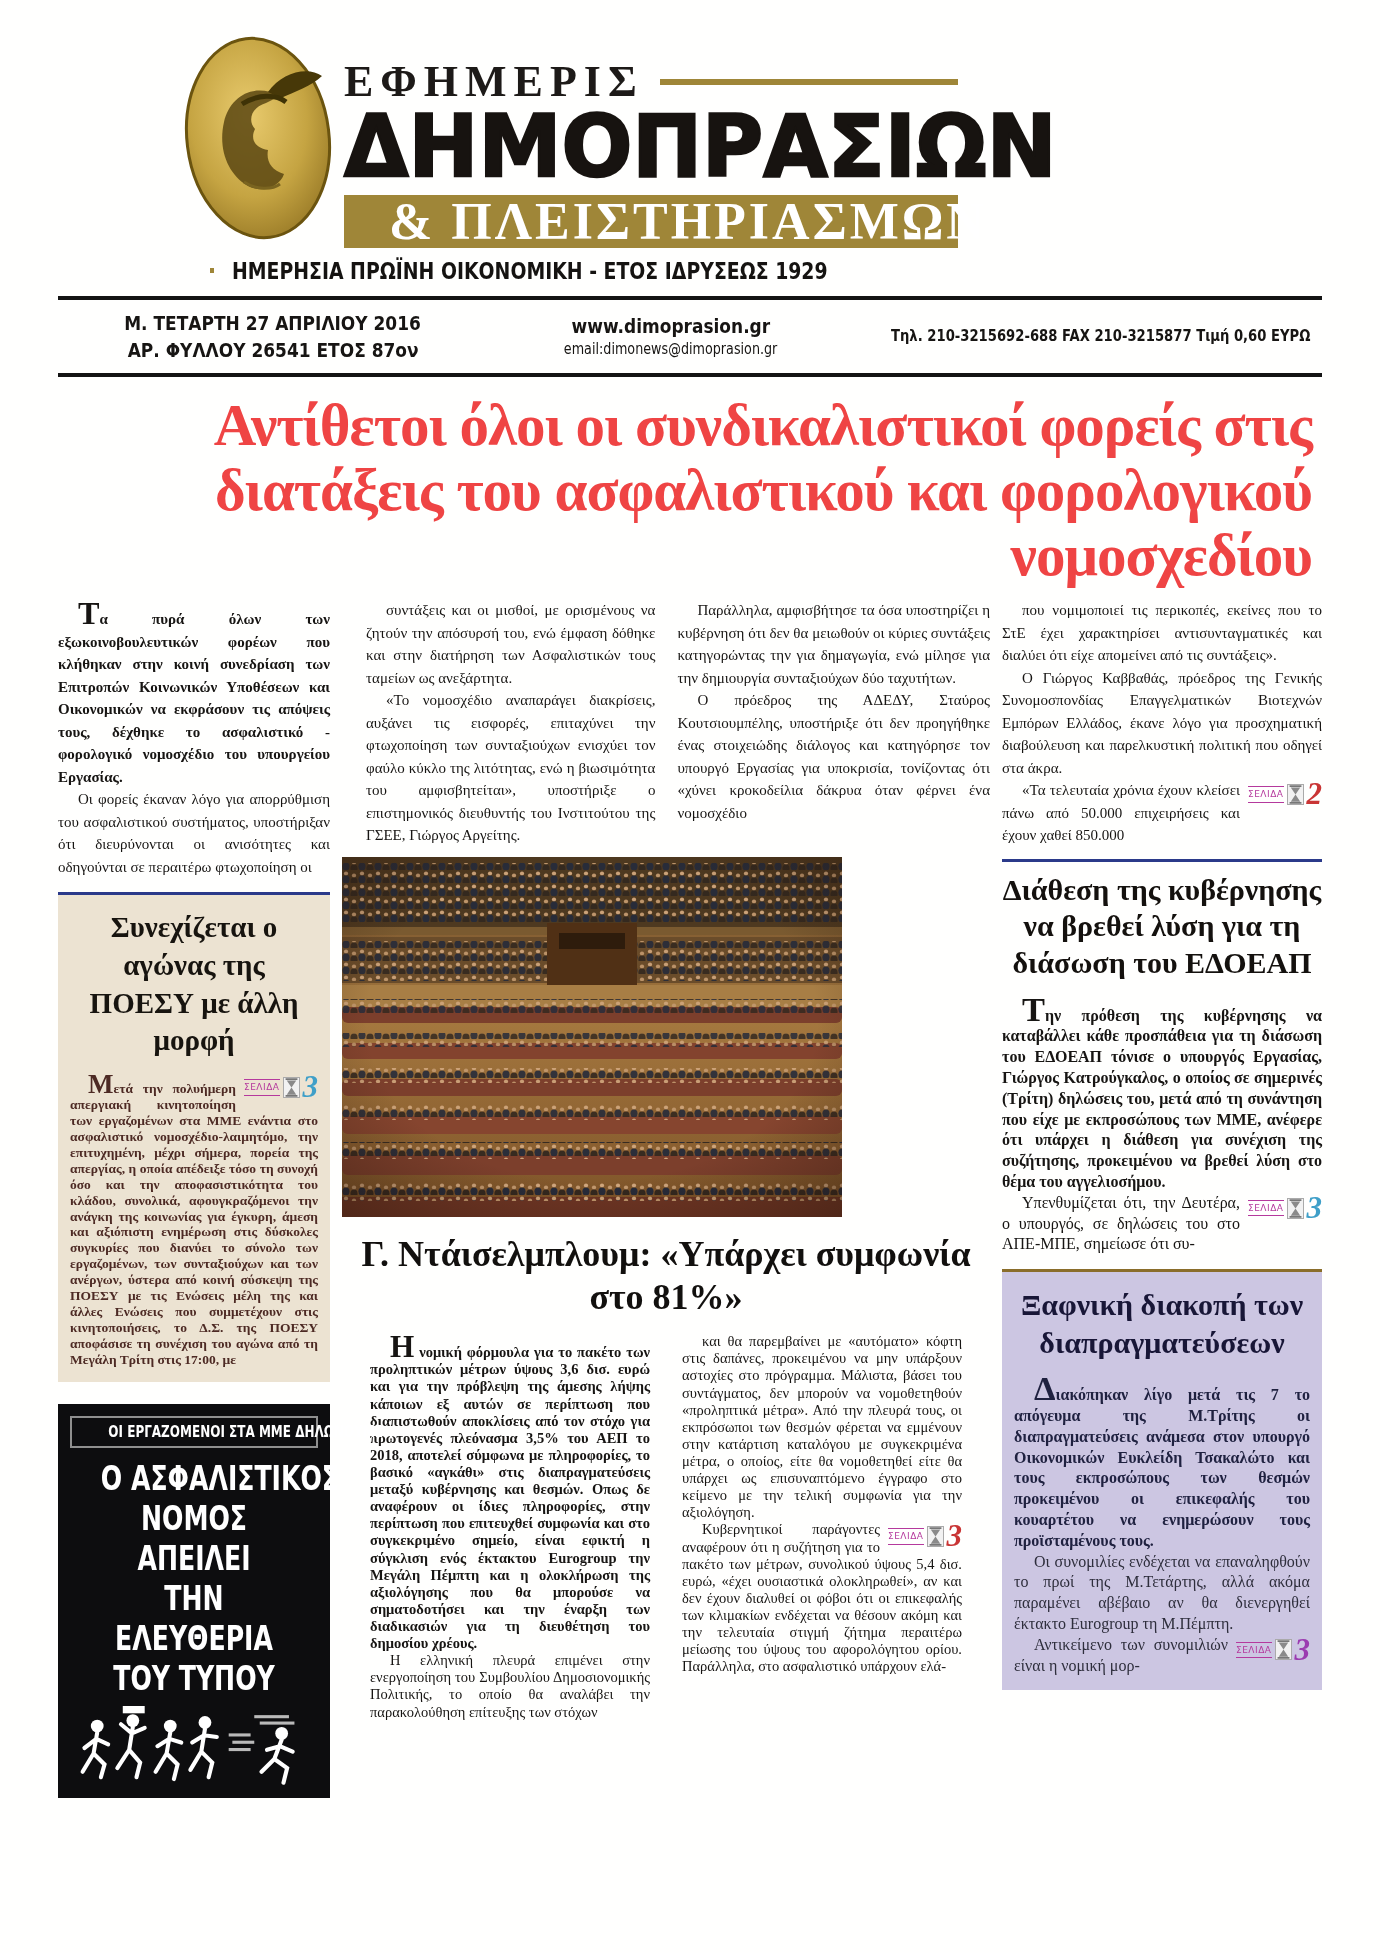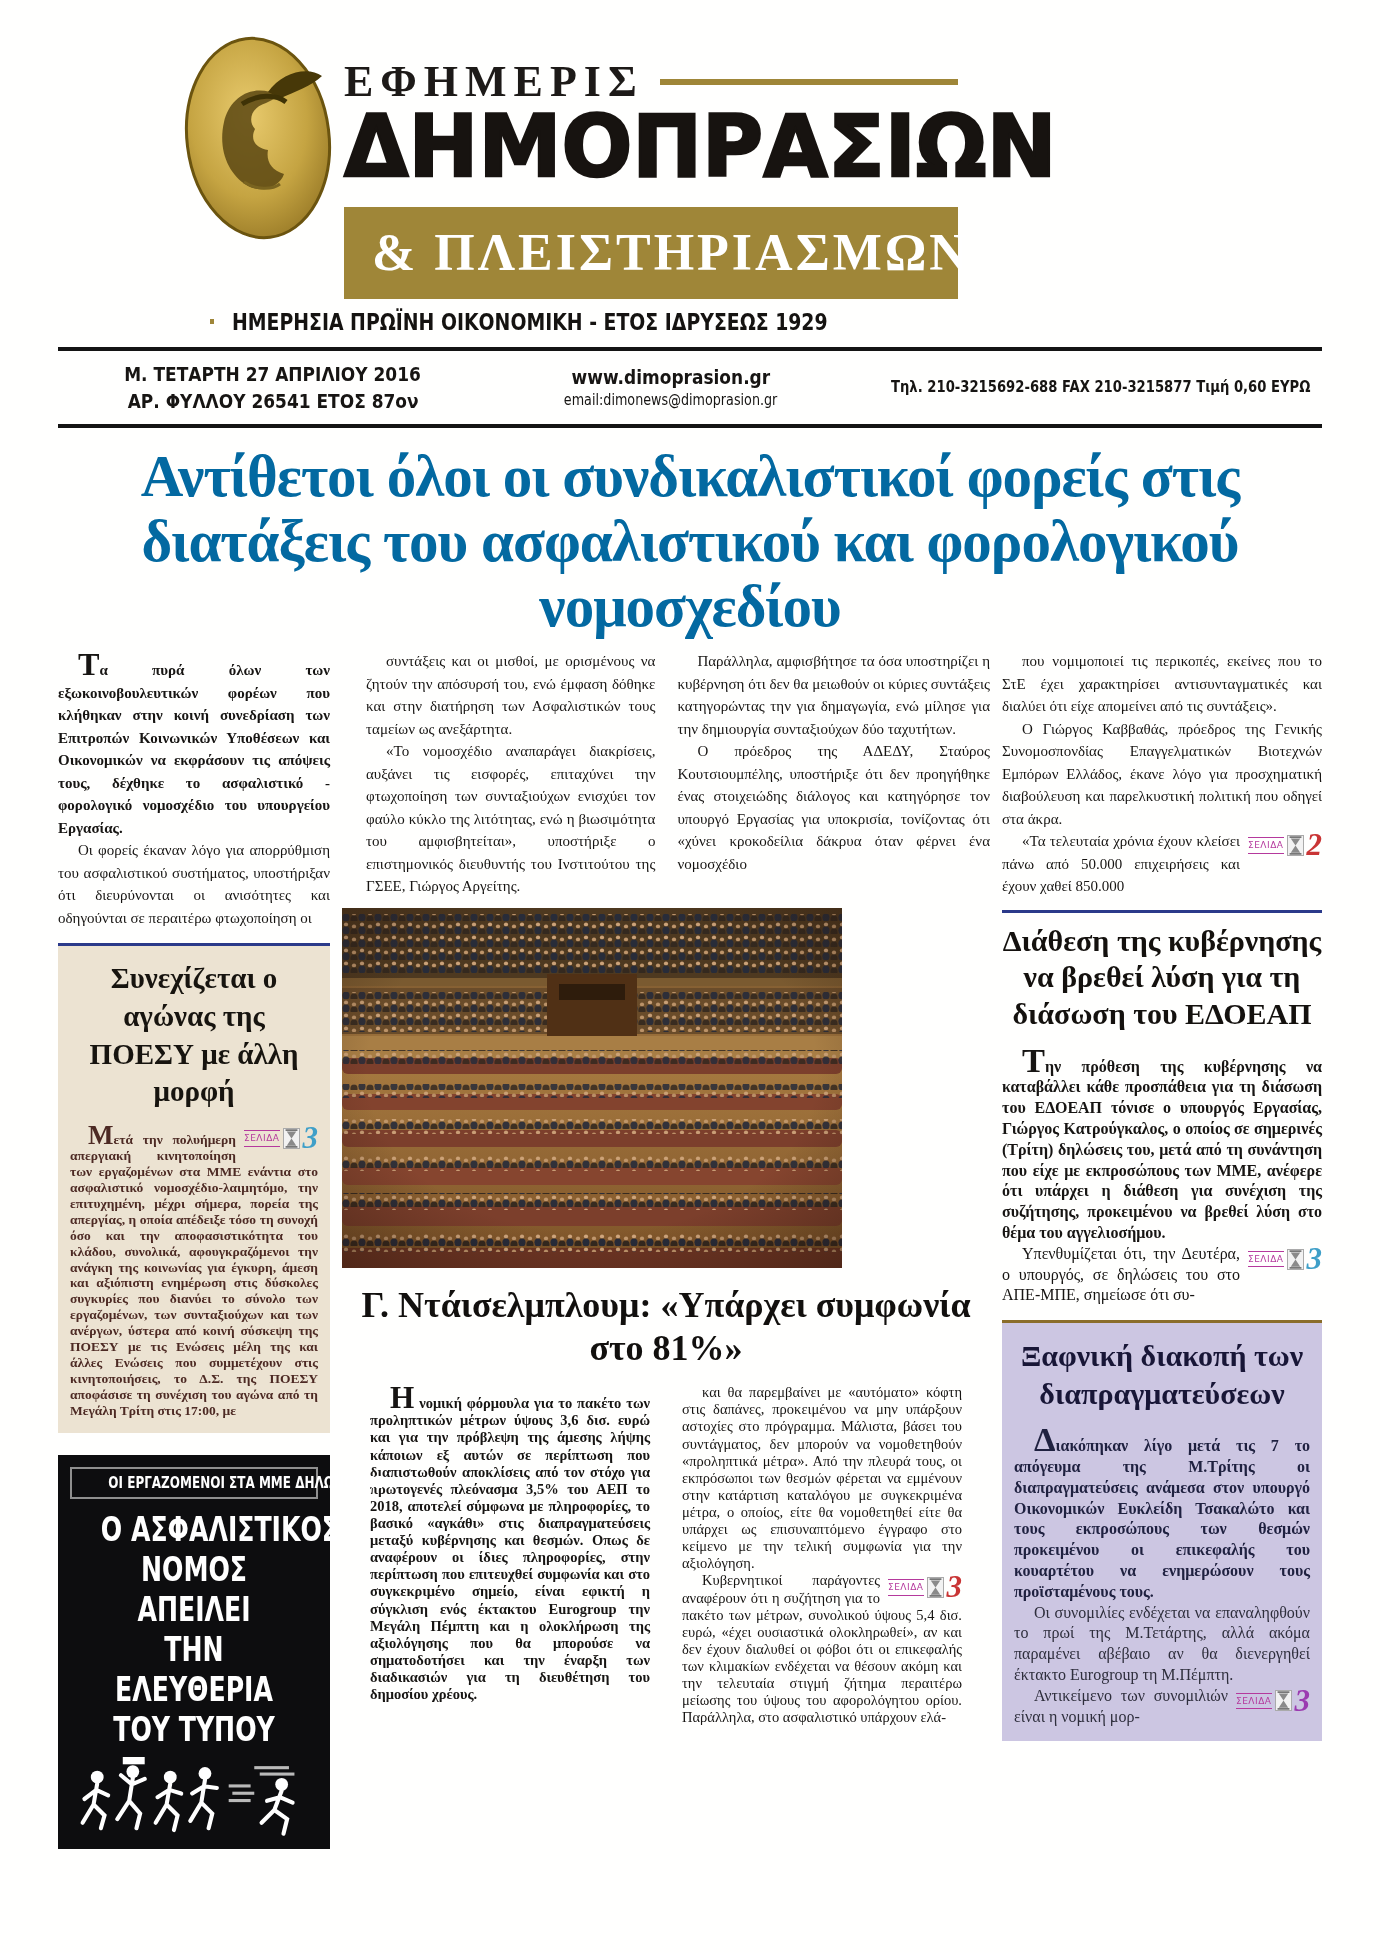--- a/index.html
+++ b/index.html
@@ -15,21 +15,21 @@
   .mh-right{margin-left:158px;}
   .mh-row1{display:flex;align-items:center;gap:16px;padding-top:26px;justify-content:flex-end;}
   .mh-kicker{font-size:44px;font-weight:bold;letter-spacing:7px;color:#1d1a18;}
   .gold-rule{flex:1;height:6px;background:#9f8638;}
   .mh-title{
     font-family:"DejaVu Sans","Liberation Sans",sans-serif;font-weight:bold;
     font-size:86px;line-height:1.02;letter-spacing:0px;color:#171310;
     -webkit-text-stroke:2.4px #171310;white-space:nowrap;
     transform:scaleX(.97);transform-origin:left center;margin-top:-4px;
   }
-  .mh-band{margin-top:16px;height:92px;background:#9f8638;display:flex;align-items:center;padding-left:28px;}
+  .mh-band{margin-top:4px;height:53px;background:#9f8638;display:flex;align-items:center;padding-left:45px;}
   .mh-band span{color:#fff;font-weight:bold;font-size:52px;letter-spacing:3px;white-space:nowrap;}
   .tagline-row{display:flex;align-items:center;gap:18px;margin:10px 0 0 24px;}
   .gold-rule-sm{width:330px;height:5px;background:#9f8638;}
   .tagline{
     font-family:"DejaVu Sans","Liberation Sans",sans-serif;font-weight:bold;font-size:23px;
     transform:scaleX(.82);transform-origin:left center;display:inline-block;white-space:nowrap;color:#151311;
   }
   
   .dateline{
     margin-top:12px;border-top:4px solid #141414;border-bottom:4px solid #141414;
@@ -40,21 +40,21 @@
   .dl-left{flex:0 0 34%;}
   .dl-center{flex:0 0 29%;}
   .dl-right{flex:0 0 37%;}
   .dl-b{font-weight:bold;font-size:20px;line-height:1.35;}
   .dl-s{font-size:15px;line-height:1.3;}
   .dl-sb{font-weight:bold;font-size:15.5px;line-height:1.45;}
   .cx{transform:scaleX(.85);transform-origin:center;display:inline-block;white-space:nowrap;}
   
   .headline{
     margin:16px 10px 8px;font-size:59px;line-height:1.1;font-weight:bold;
-    text-align:center;color:#0369a1;letter-spacing:-1px;
+    text-align:right;color:#ef4444;letter-spacing:-1px;
   }
   
   .grid{display:grid;grid-template-columns:272px 648px 320px;column-gap:12px;margin-top:12px;}
   .p{font-size:15px;line-height:1.5;text-align:justify;margin:0;text-indent:20px;}
   .p.bold{font-weight:bold;}
   .dropcap::first-letter{font-size:215%;font-weight:bold;line-height:.9;}
   
   .strip2{display:grid;grid-template-columns:1fr 1.08fr;gap:22px;padding-left:24px;}
   
   .photo{display:block;margin-top:10px;width:500px;height:360px;}
@@ -271,20 +271,21 @@
           <rect y="326" width="500" height="18" fill="url(#crowd)"></rect>
         </g>
         <rect width="500" height="360" fill="url(#vig)"></rect>
       </svg>
 
       <h2 class="dhead">Γ. Ντάισελμπλουμ: «Υπάρχει συμφωνία στο 81%»</h2>
 
       <div class="dbody">
         <div>
           <p class="p bold dropcap"><span>Η νομική φόρμουλα για το πακέτο των προληπτικών μέτρων ύψους 3,6 δισ. ευρώ και για την πρόβλεψη της άμεσης λήψης κάποιων εξ αυτών σε περίπτωση που διαπιστωθούν αποκλίσεις από τον στόχο για πρωτογενές πλεόνασμα 3,5% του ΑΕΠ το 2018, αποτελεί σύμφωνα με πληροφορίες, το βασικό «αγκάθι» στις διαπραγματεύσεις μεταξύ κυβέρνησης και θεσμών. Οπως δε αναφέρουν οι ίδιες πληροφορίες, στην περίπτωση που επιτευχθεί συμφωνία και στο συγκεκριμένο σημείο, είναι εφικτή η σύγκλιση ενός έκτακτου Eurogroup την Μεγάλη Πέμπτη και η ολοκλήρωση της αξιολόγησης που θα μπορούσε να σηματοδοτήσει και την έναρξη των διαδικασιών για τη διευθέτηση του δημοσίου χρέους.</span></p>
+          <p class="p"><span>Η ελληνική πλευρά επιμένει στην ενεργοποίηση του Συμβουλίου Δημοσιονομικής Πολιτικής, το οποίο θα αναλάβει την παρακολούθηση επίτευξης των στόχων</span></p>
         </div>
         <div>
           <p class="p"><span>και θα παρεμβαίνει με «αυτόματο» κόφτη στις δαπάνες, προκειμένου να μην υπάρξουν αστοχίες στο πρόγραμμα. Μάλιστα, βάσει του συντάγματος, δεν μπορούν να νομοθετηθούν «προληπτικά μέτρα». Από την πλευρά τους, οι εκπρόσωποι των θεσμών φέρεται να εμμένουν στην κατάρτιση καταλόγου με συγκεκριμένα μέτρα, ο οποίος, είτε θα νομοθετηθεί είτε θα υπάρχει ως επισυναπτόμενο έγγραφο στο κείμενο με την τελική συμφωνία για την αξιολόγηση.</span></p>
           <p class="p">
             <span class="jump">
               <span class="jump-label">ΣΕΛΙΔΑ</span>
               <svg class="jump-ico" viewBox="0 0 12 16">
                   <path d="M2,2 h8 L6,8 Z M2,14 h8 L6,8 Z" fill="#8a8a8a"></path>
                   <path d="M1,1 h10 M1,15 h10" stroke="#777" stroke-width="1.4"></path>
                 </svg>

